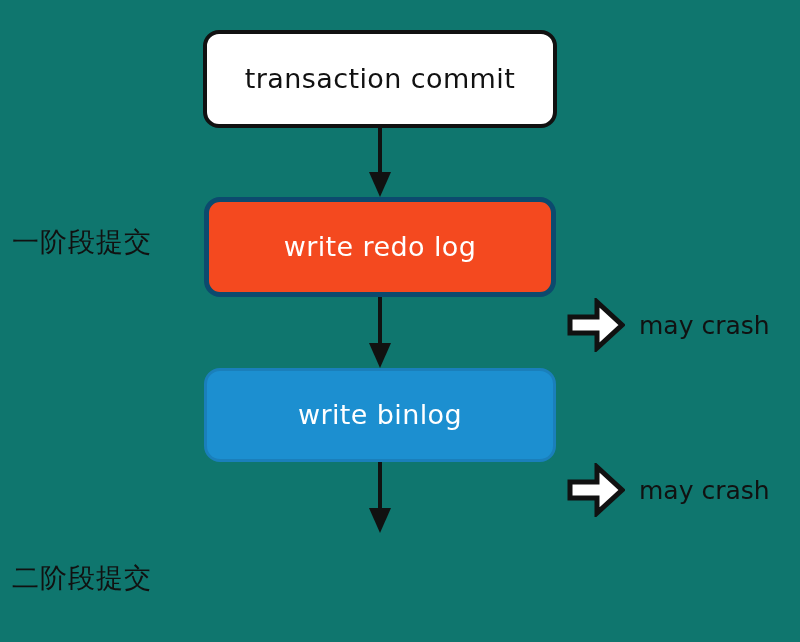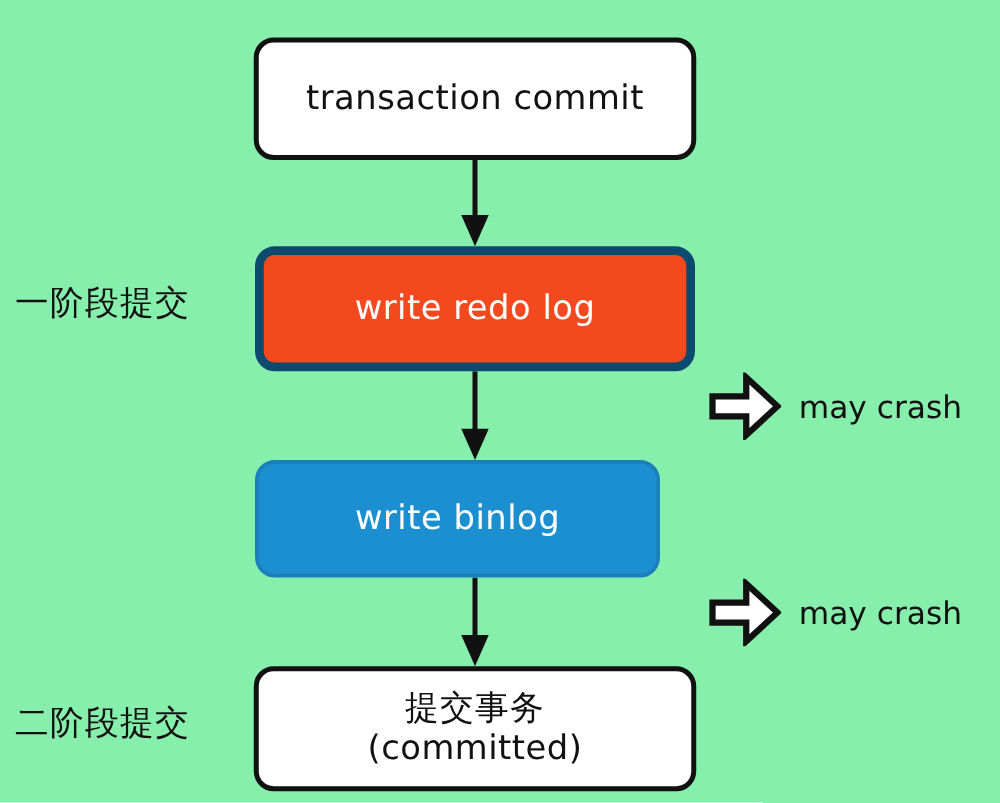--- a/index.html
+++ b/index.html
@@ -7,21 +7,21 @@
     padding: 0;
     background: #ffffff;
   }
   body {
     font-family: "DejaVu Sans", sans-serif;
   }
   #canvas {
     position: relative;
     width: 800px;
     height: 642px;
-    background: #86efac;
+    background: #0f766e;
     overflow: hidden;
   }
 
   
   .node {
     position: absolute;
     box-sizing: border-box;
     display: flex;
     flex-direction: column;
     align-items: center;
@@ -30,21 +30,21 @@
     border-radius: 16px;
     line-height: 1.18;
   }
   .node-plain {
     background: #ffffff;
     border: 4px solid #111111;
     color: #111111;
   }
   .node-red {
     background: #f4491f;
-    border: 7px solid #0c4a6e;
+    border: 5px solid #0c4a6e;
     color: #ffffff;
   }
   .node-blue {
     background: #1c8fd0;
     border: 3px solid #1a7fbb;
     color: #ffffff;
   }
   .node-line {
     display: block;
     white-space: nowrap;
@@ -111,35 +111,31 @@
     <span class="node-line latin">write redo log</span>
   </div>
 
   <div class="connector" style="left:367px; top:297px;">
     <svg width="26" height="72" viewBox="0 0 26 72" aria-hidden="true">
       <line x1="13" y1="0" x2="13" y2="50" stroke="#111111" stroke-width="4"></line>
       <polygon points="13,71 2,46 24,46" fill="#111111"></polygon>
     </svg>
   </div>
 
-  <div class="node node-blue" style="left:204px; top:368px; width:324px; height:94px;">
+  <div class="node node-blue" style="left:204px; top:368px; width:352px; height:94px;">
     <span class="node-line latin">write binlog</span>
   </div>
 
   <div class="connector" style="left:367px; top:462px;">
     <svg width="26" height="72" viewBox="0 0 26 72" aria-hidden="true">
       <line x1="13" y1="0" x2="13" y2="50" stroke="#111111" stroke-width="4"></line>
       <polygon points="13,71 2,46 24,46" fill="#111111"></polygon>
     </svg>
   </div>
 
-  <div class="node node-plain" style="left:203px; top:533px; width:354px; height:100px;">
-    <span class="node-line cjk">提交事务</span>
-    <span class="node-line latin">(committed)</span>
-  </div>
 
   <div class="phase-label" style="left:12px; top:224px;">一阶段提交</div>
 
   <div class="phase-label" style="left:12px; top:560px;text-align:center;">二阶段提交</div>
 
   <div class="crash-note" style="left:567px; top:298px;">
     <span>
       <svg class="block-arrow" width="58" height="54" viewBox="0 0 58 54" aria-hidden="true">
         <polygon points="3,19 30,19 30,4 55,27 30,50 30,35 3,35" fill="#ffffff" stroke="#111111" stroke-width="5" stroke-linejoin="miter"></polygon>
       </svg>

